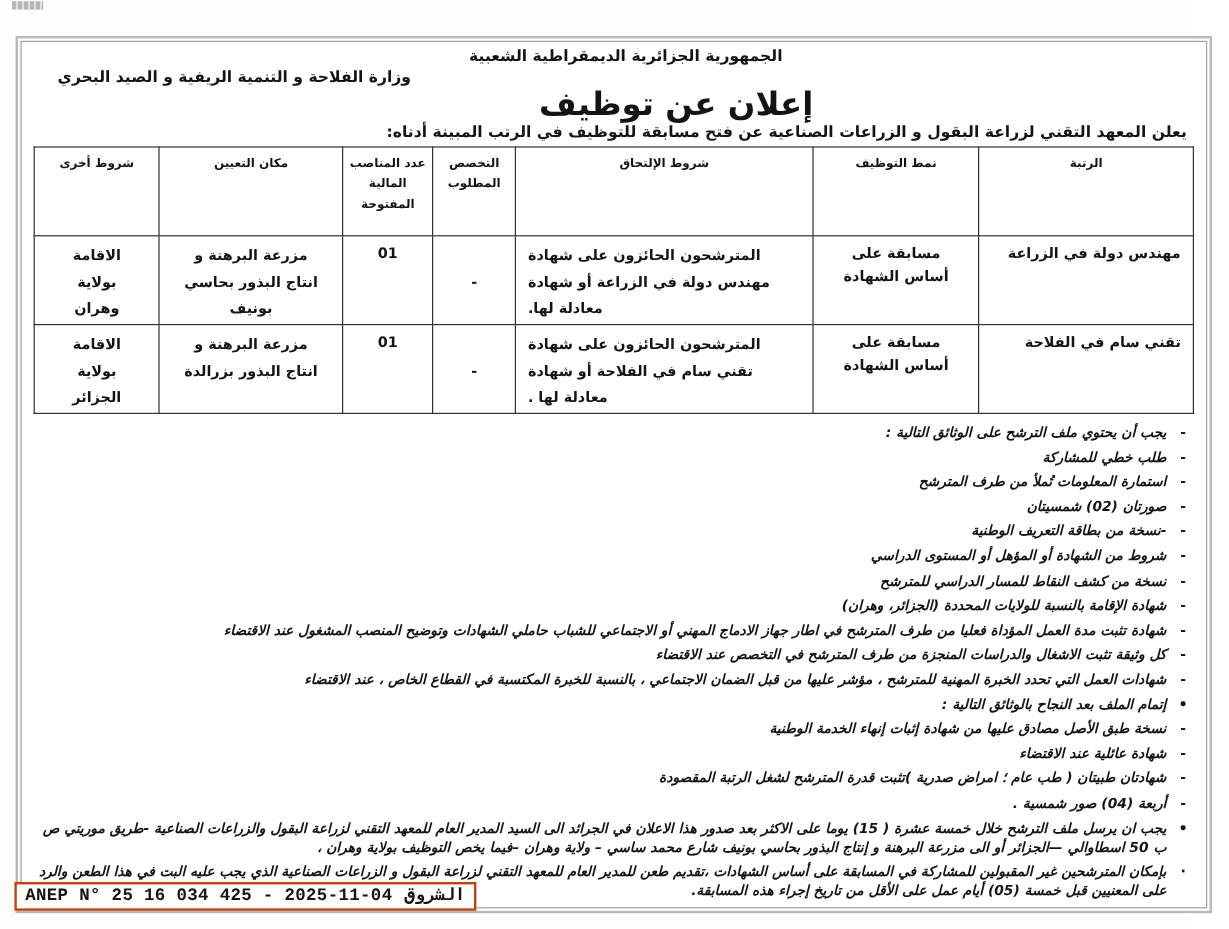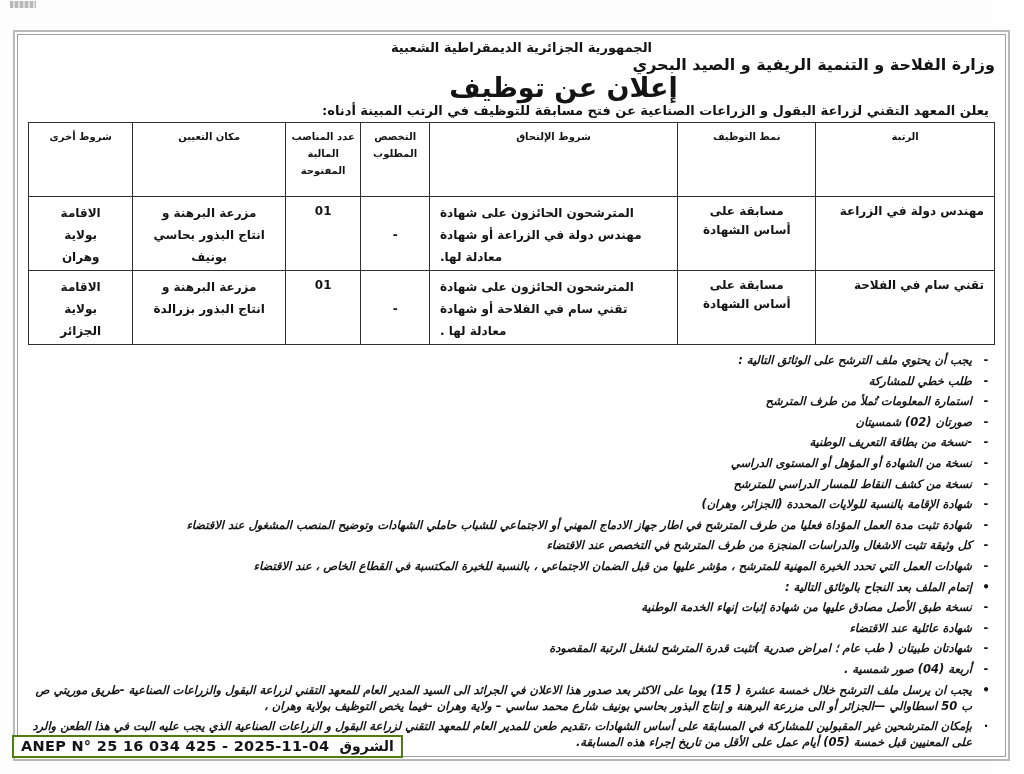--- a/index.html
+++ b/index.html
@@ -28,21 +28,21 @@
   .frame-inner {
     position:absolute; inset:2px;
     border:1px solid #9f9f9f;
     padding:2px 10px 4px 10px;
     box-sizing:border-box; overflow:hidden;
   }
 
   
   .hdr { direction:rtl; }
   .hdr-republic { text-align:center; font-size:13px; line-height:17px; margin-top:2px; padding-left:20px; }
-  .hdr-ministry { text-align:right; font-size:16px; line-height:17px; padding-left:20px; }
+  .hdr-ministry { text-align:left; font-size:13px; line-height:17px; padding-left:20px; }
   .hdr-institute { text-align:right; font-size:13px; line-height:17px; padding-right:14px; }
   .hdr-title { text-align:center; font-size:27px; line-height:30px; position:relative; left:52px; letter-spacing:1px; }
   .hdr-intro { text-align:right; font-size:13px; line-height:16px; padding-right:6px; margin-bottom:3px; }
 
   
   table.jobs {
     width:100%; border-collapse:collapse; table-layout:fixed;
     direction:rtl; margin-top:1px;
   }
   table.jobs th, table.jobs td { border:1.7px solid #303030; box-sizing:border-box; }
@@ -61,23 +61,23 @@
   
   .req-list { list-style:none; margin:7px 0 0; padding:0 4px 0 0; direction:rtl; }
   .req-list li { display:flex; gap:9px; font-size:11.5px; line-height:16px; margin-bottom:4.6px; }
   .req-list .bullet { flex:0 0 10px; width:10px; text-align:center; }
   .req-list .bullet.disc { font-size:12px; }
   .req-list .itext { flex:1 1 auto;font-style:italic; }
 
   
   .anep-box {
     position:absolute; left:12px; top:735px; z-index:3;
-    background:#fff; border:2px solid #4d7c0f;
+    background:#fff; border:2px solid #c2410c;
     display:flex; align-items:center; gap:10px;
-    padding:1px 7px 2px 7px; direction:ltr;
+    padding:1px 7px 2px 7px; direction:ltr;font-family:Liberation Mono, monospace;
   }
   .anep-text { font-size:14.5px; letter-spacing:.3px; white-space:nowrap; }
   .anep-logo { font-size:14px; direction:rtl; }
 </style>
 </head>
 <body>
 
 <div class="sheet">
 
   <div class="corner-fragment"></div>
@@ -151,21 +151,21 @@
           <li>
             <span class="bullet dash">-</span>
             <span class="itext">صورتان (02) شمسيتان</span>
           </li>
           <li>
             <span class="bullet dash">-</span>
             <span class="itext">-نسخة من بطاقة التعريف الوطنية</span>
           </li>
           <li>
             <span class="bullet dash">-</span>
-            <span class="itext">نسخة من الشهادة أو المؤهل أو المستوى الدراسي</span>
+            <span class="itext">شروط من الشهادة أو المؤهل أو المستوى الدراسي</span>
           </li>
           <li>
             <span class="bullet dash">-</span>
             <span class="itext">نسخة من كشف النقاط للمسار الدراسي للمترشح</span>
           </li>
           <li>
             <span class="bullet dash">-</span>
             <span class="itext">شهادة الإقامة بالنسبة للولايات المحددة (الجزائر، وهران)</span>
           </li>
           <li>

